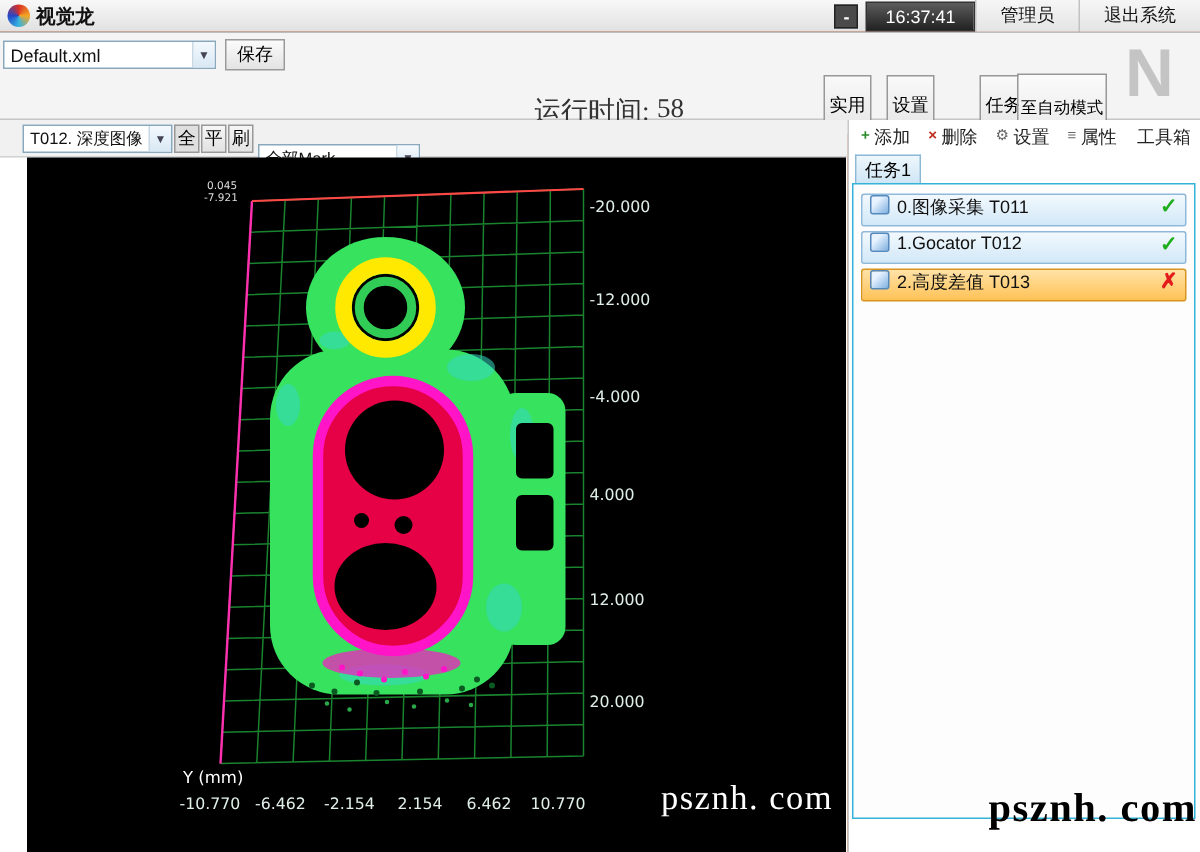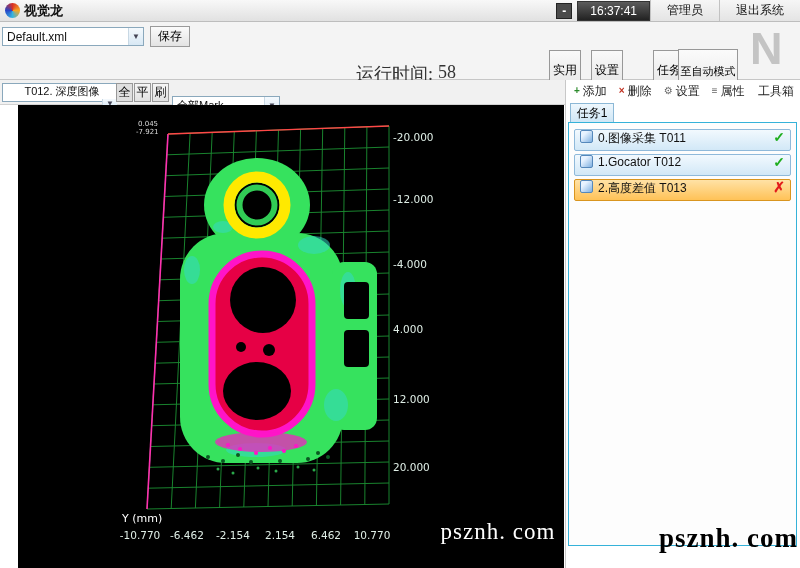--- a/index.html
+++ b/index.html
@@ -25,21 +25,21 @@
   .runtime { position:absolute; left:356px; top:40px; font-size:18px; color:#333; display:flex; gap:5px;font-family:Liberation Serif, serif; }
   .sq-btn { position:absolute; top:28px; width:32px; height:40px; border:1px solid #989898; background:linear-gradient(#f9f9f9,#e5e5e5); font-size:12px; display:flex; align-items:center; justify-content:center;text-align:center; }
   .btn-utility { left:549px; } .btn-settings { left:591px; } .btn-task { left:633px;margin-left:20px; }
   .task-group-label { position:absolute; left:633px; top:60px; font-size:12px; color:#222; }
   .auto-btn { position:absolute; left:678px; top:27px; width:60px; height:45px; border:1px solid #989898; background:linear-gradient(#fbfbfb,#e7e7e7); font-size:11px; display:flex; align-items:center; justify-content:center; text-align:center; }
   .letter-n { position:absolute; left:750px; top:4px; font-size:45px; font-weight:bold; color:#c4c4c4; line-height:1; }
 
   
   .viewer { position:absolute; left:0; top:80px; width:565px; height:488px; background:#fff; }
   .viewer-header { position:relative; height:25px; background:#f1f1f1; border-bottom:1px solid #d2d2d2; }
-  .image-combo { position:absolute; left:2px; top:3px; width:116px; height:19px; font-size:11px;flex-direction:column; }
+  .image-combo { position:absolute; left:15px; top:3px; width:100px; height:19px; font-size:11px; }
   .mini-btn { position:absolute; top:3px; width:17px; height:19px; border:1px solid #989898; background:linear-gradient(#f6f6f6,#e2e2e2); font-size:12px; display:flex; align-items:center; justify-content:center; }
   .mb-quan { left:116px; background:#dfdfdf; } .mb-ping { left:134px; } .mb-shua { left:152px; }
   .mark-combo { position:absolute; left:172px; top:16px; width:108px; height:19px; font-size:11px; }
   .viewport { position:absolute; left:18px; top:25px; width:546px; height:463px; background:#000; overflow:hidden; }
   .viewport svg { display:block; }
   .vdiv { position:absolute; left:565px; top:80px; width:1px; height:488px; background:#c8c8c8; }
 
   
   .sidepanel { position:absolute; left:566px; top:80px; width:234px; height:488px; background:#fff; }
   .panel-toolbar { position:relative; height:22px; display:flex; align-items:center; gap:12px; padding:0 6px 0 8px; font-size:12px; color:#222; }

